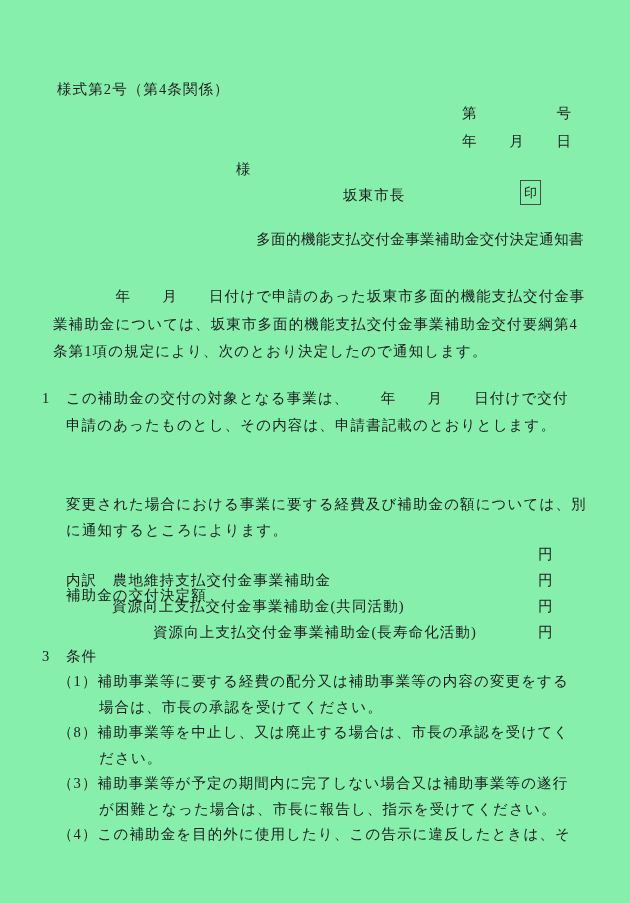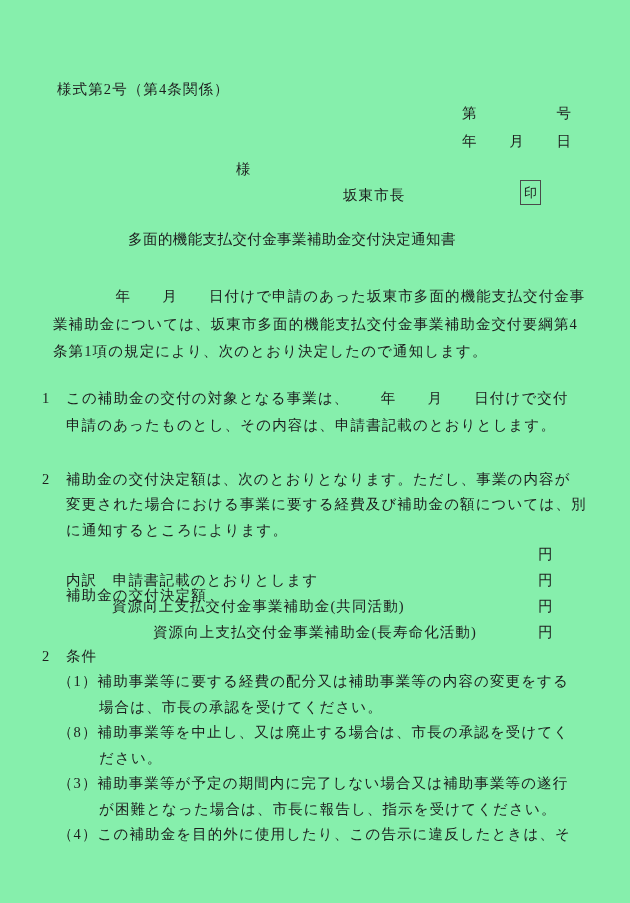--- a/index.html
+++ b/index.html
@@ -16,21 +16,21 @@
     overflow: hidden;
   }
   .line {
     position: absolute;
     white-space: pre;
     line-height: 18px;
   }
   .doc-title {
     left: 0;
     width: 584px;
-    text-align: center;
+    text-align: right;
     letter-spacing: 0.4px;
   }
   .fill-row {
     position: absolute;
     display: flex;
     justify-content: space-between;
     white-space: pre;
     line-height: 18px;
   }
   .unit {
@@ -82,42 +82,41 @@
 
   <div class="line doc-title" style="top:230px;">多面的機能支払交付金事業補助金交付決定通知書</div>
 
   <div class="line" style="left:53px; top:287px;">　　　　年　　月　　日付けで申請のあった坂東市多面的機能支払交付金事</div>
   <div class="line" style="left:53px; top:315px;">業補助金については、坂東市多面的機能支払交付金事業補助金交付要綱第4</div>
   <div class="line" style="left:53px; top:342px;text-align:center;">条第1項の規定により、次のとおり決定したので通知します。</div>
 
   <div class="line" style="left:42px; top:389px;">1　この補助金の交付の対象となる事業は、　　年　　月　　日付けで交付</div>
   <div class="line" style="left:66px; top:416px;">申請のあったものとし、その内容は、申請書記載のとおりとします。</div>
 
-  <div class="line" style="left:42px; top:470px;">2　補助金の交付決定額は、次のとおりとなります。ただし、事業の内容が</div>
   <div class="line" style="left:66px; top:495px;">変更された場合における事業に要する経費及び補助金の額については、別</div>
   <div class="line" style="left:66px; top:521px;">に通知するところによります。</div>
 
   <div>
     <div class="line" style="left:66px; top:545px;margin-top:41px;">補助金の交付決定額</div>
     <div class="unit" style="top:545px;">円</div>
   </div>
   <div>
-    <div class="line" style="left:66px; top:571px;">内訳　申請書記載のとおりとします</div>
+    <div class="line" style="left:66px; top:571px;">内訳　農地維持支払交付金事業補助金</div>
     <div class="unit" style="top:571px;">円</div>
   </div>
   <div>
     <div class="line" style="left:112px; top:597px;">資源向上支払交付金事業補助金(共同活動)</div>
     <div class="unit" style="top:597px;">円</div>
   </div>
   <div>
     <div class="line" style="left:112px; top:623px;margin-left:41px;">資源向上支払交付金事業補助金(長寿命化活動)</div>
     <div class="unit" style="top:623px;">円</div>
   </div>
 
-  <div class="line" style="left:42px; top:647px;">2　条件</div>
+  <div class="line" style="left:42px; top:647px;">3　条件</div>
 
   <div class="line" style="left:58px; top:672px;">（1）補助事業等に要する経費の配分又は補助事業等の内容の変更をする</div>
   <div class="line" style="left:99px; top:698px;">場合は、市長の承認を受けてください。</div>
 
   <div class="line" style="left:58px; top:723px;">（8）補助事業等を中止し、又は廃止する場合は、市長の承認を受けてく</div>
   <div class="line" style="left:99px; top:749px;">ださい。</div>
 
   <div class="line" style="left:58px; top:774px;">（3）補助事業等が予定の期間内に完了しない場合又は補助事業等の遂行</div>
   <div class="line" style="left:99px; top:800px;">が困難となった場合は、市長に報告し、指示を受けてください。</div>
 

